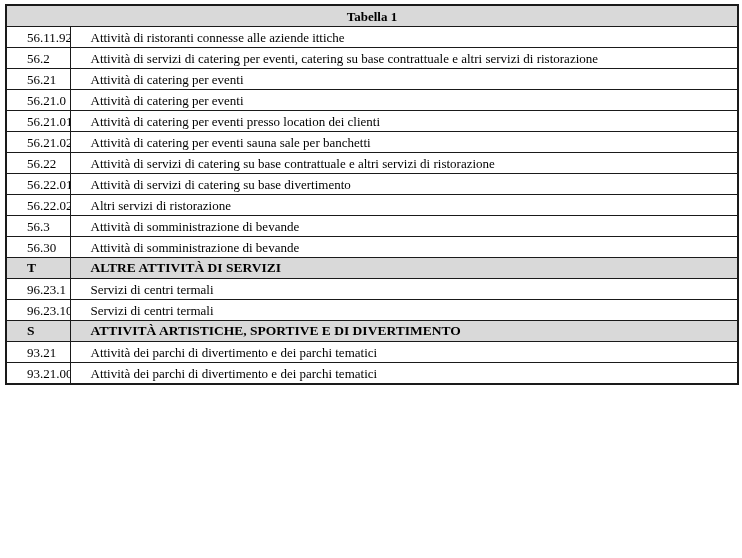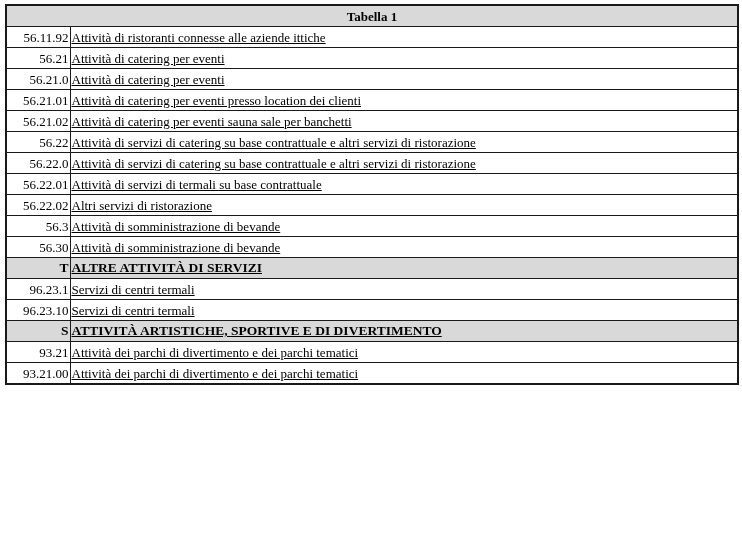--- a/index.html
+++ b/index.html
@@ -25,38 +25,36 @@
     table-layout: fixed;
     border: 2px solid #1a1a1a;
   }
   table.doc-table th,
   table.doc-table td {
     border: 1px solid #1a1a1a;
     font-size: 13px;
     line-height: 1;
     color: #000000;
     height: 20px;
-    padding: 0 1px;
+    padding: 0 20px;
     vertical-align: middle;
     white-space: nowrap;
     overflow: hidden;
   }
   th.table-title {
     background: #d9d9d9;
     text-align: center;
     font-weight: bold;
     font-size: 13.5px;
   }
   td.code {
     padding-left: 5px;
-    text-align: right;
   }
   td.desc {
     padding-left: 6px;
-    text-decoration: underline;
   }
   col.col-code { width: 64px; }
   col.col-desc { width: 668px; }
   tr.section td {
     background: #d9d9d9;
     font-weight: bold;
     font-size: 13.5px;
   }
 </style>
 </head>
@@ -72,46 +70,46 @@
       <tr>
         <th class="table-title" colspan="2">Tabella 1</th>
       </tr>
     </thead>
     <tbody>
         <tr>
           <td class="code">56.11.92</td>
           <td class="desc">Attività di ristoranti connesse alle aziende ittiche</td>
         </tr>
         <tr>
+          <td class="code">56.2</td>
+          <td class="desc">Attività di servizi di catering per eventi, catering su base contrattuale e altri servizi di ristorazione</td>
+        </tr>
+        <tr>
           <td class="code">56.21</td>
           <td class="desc">Attività di catering per eventi</td>
         </tr>
         <tr>
           <td class="code">56.21.0</td>
           <td class="desc">Attività di catering per eventi</td>
         </tr>
         <tr>
           <td class="code">56.21.01</td>
           <td class="desc">Attività di catering per eventi presso location dei clienti</td>
         </tr>
         <tr>
           <td class="code">56.21.02</td>
           <td class="desc">Attività di catering per eventi sauna sale per banchetti</td>
         </tr>
         <tr>
           <td class="code">56.22</td>
           <td class="desc">Attività di servizi di catering su base contrattuale e altri servizi di ristorazione</td>
         </tr>
         <tr>
-          <td class="code">56.22.0</td>
-          <td class="desc">Attività di servizi di catering su base contrattuale e altri servizi di ristorazione</td>
-        </tr>
-        <tr>
           <td class="code">56.22.01</td>
-          <td class="desc">Attività di servizi di termali su base contrattuale</td>
+          <td class="desc">Attività di servizi di catering su base divertimento</td>
         </tr>
         <tr>
           <td class="code">56.22.02</td>
           <td class="desc">Altri servizi di ristorazione</td>
         </tr>
         <tr>
           <td class="code">56.3</td>
           <td class="desc">Attività di somministrazione di bevande</td>
         </tr>
         <tr>

